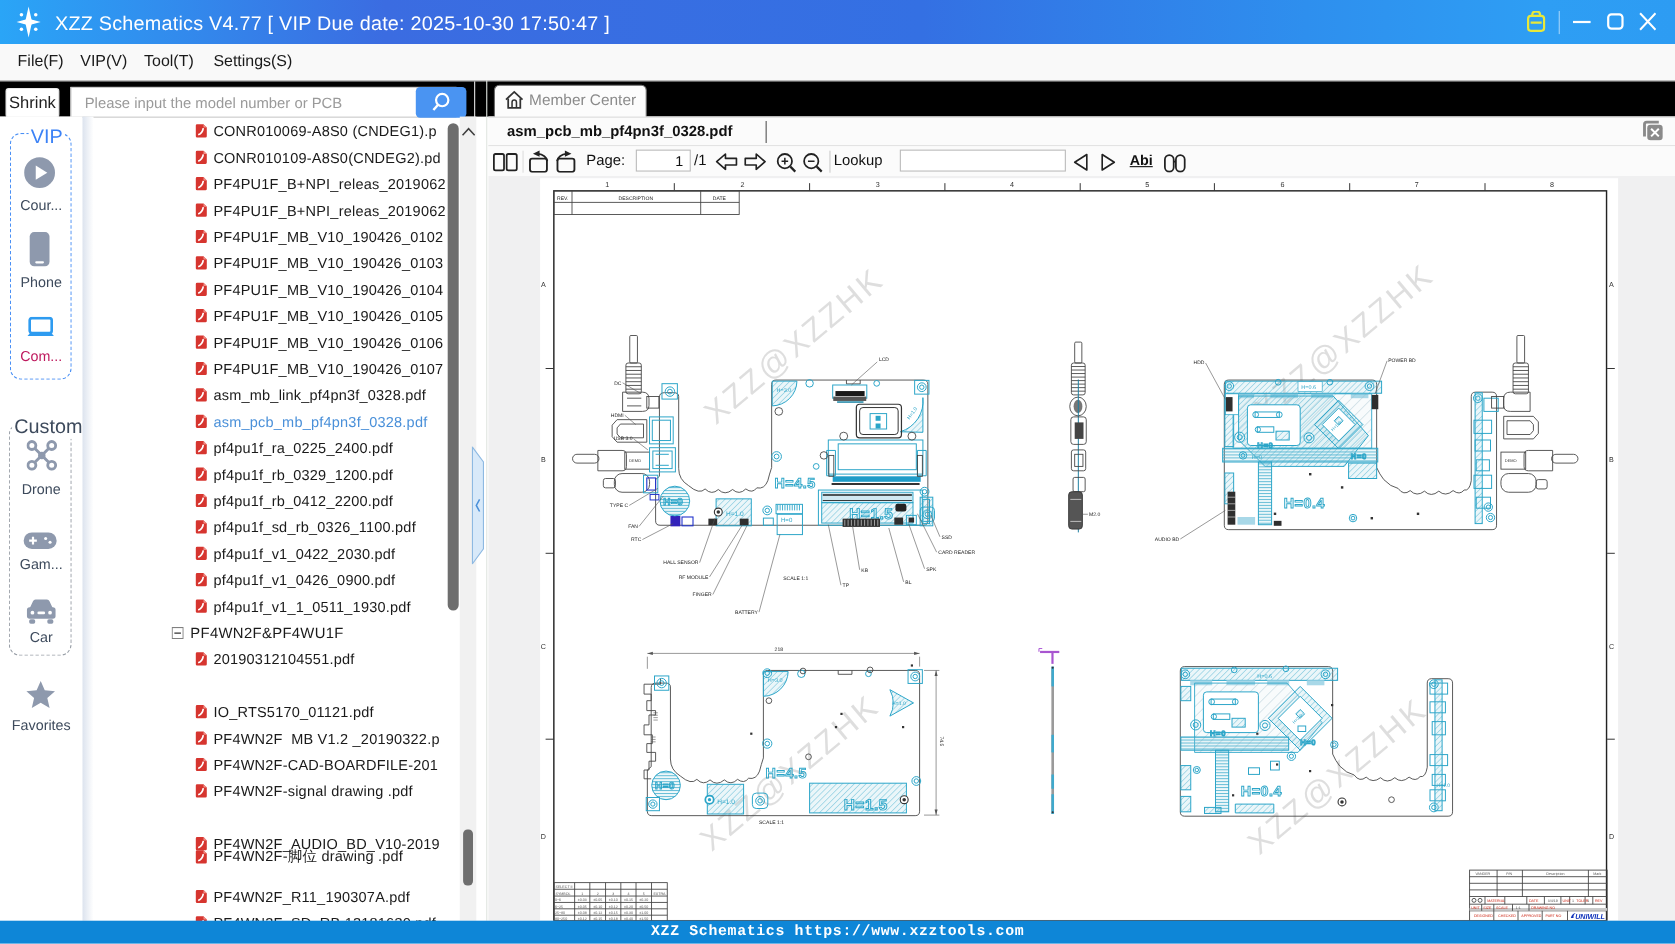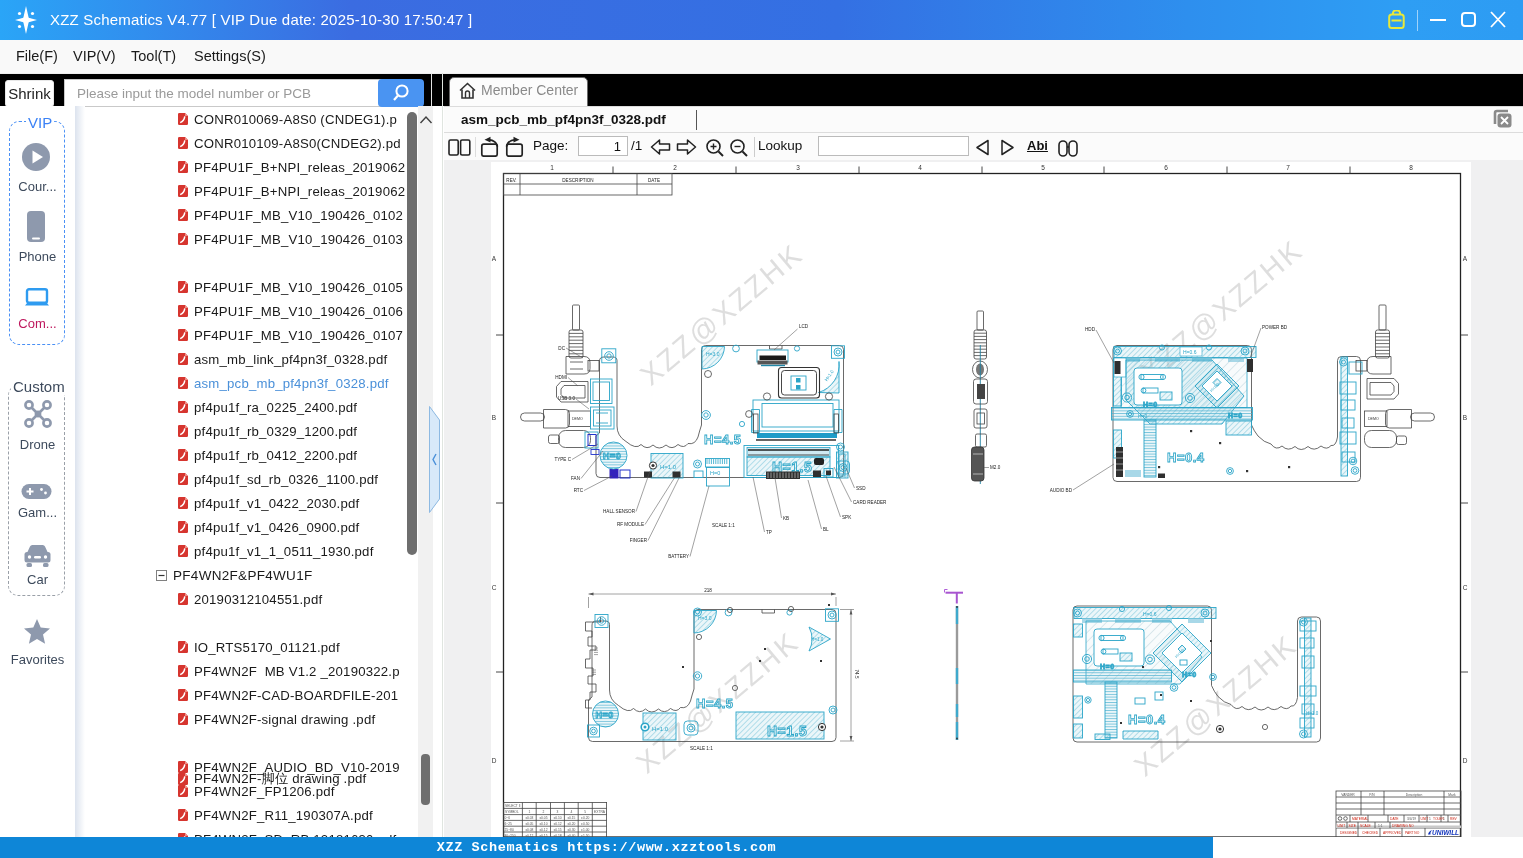--- a/index.html
+++ b/index.html
@@ -3,41 +3,41 @@
 <meta charset="utf-8">
 <style>
 *{margin:0;padding:0;box-sizing:border-box}
 html,body{width:1523px;height:858px;overflow:hidden}
 body{font-family:"Liberation Sans",sans-serif;background:#fff}
 #app{position:relative;width:1523px;height:858px;overflow:hidden}
 .abs{position:absolute}
 
 #titlebar{position:absolute;left:0;top:0;width:1523px;height:40px;
  background:linear-gradient(90deg,#2aa5f7 0%,#3b6ce1 23%,#3470e3 55%,#2e8fee 78%,#2e9ef4 92%,#2d9cf3 100%);}
-#titletext{position:absolute;left:50px;top:11px;color:#fff;font-size:15px;letter-spacing:.2px}
+#titletext{position:absolute;left:50px;top:11px;color:#fff;font-size:18px;letter-spacing:.2px}
 
 #menubar{position:absolute;left:0;top:40px;width:1523px;height:33px;background:#f9f9f9}
 #menubar span{position:absolute;top:8px;font-size:14.5px;color:#1a1a1a}
 
 #toolbar{position:absolute;left:0;top:73px;width:1523px;height:33px;background:#000000;border-top:1px solid #efefef}
 #shrink{position:absolute;left:5px;top:6px;width:49px;height:27px;background:#fff;border:1px solid #e8e8e8;border-radius:3px;
  font-size:15px;color:#222;text-align:center;line-height:25px}
 #searchbox{position:absolute;left:64px;top:5px;width:351px;height:28px;border:1px solid #c9c9c9;border-radius:0;background:#fff}
 #searchph{position:absolute;left:12px;top:6px;font-size:13.5px;color:#9a9a9a}
 #chev{position:absolute;right:10px;top:9px}
 #searchbtn{position:absolute;left:378px;top:5px;width:46px;height:28px;background:#4a94f2;border-radius:4px}
 #vdiv1{position:absolute;left:431px;top:0px;width:1px;height:33px;background:#e4e4e4}
 #member{position:absolute;left:449px;top:3px;width:139px;height:38px;border:1px solid #6a6a6a;border-radius:5px;background:#fcfcfc}
 #member span{position:absolute;left:31px;top:4px;font-size:14px;color:#8a8a8a}
 
 #sidebar{position:absolute;left:0;top:106px;width:75px;height:731px;background:#fff}
 .sideicon{position:absolute}
 .sidelabel{position:absolute;font-size:13px;color:#3d4a5c;text-align:center;width:75px;left:0}
 .dashbox{position:absolute;border-radius:10px}
-.boxlabel{position:absolute;font-size:15px;background:#fff;padding:0 2px}
+.boxlabel{position:absolute;font-size:18px;background:#fff;padding:0 2px}
 
 #treegrad{position:absolute;left:75px;top:106px;width:10px;height:731px;background:linear-gradient(90deg,#dce3ee,#fff)}
 #tree{position:absolute;left:0;top:0;width:443px;height:858px}
 .row{position:absolute;left:177px;width:230px;height:24px;display:flex;align-items:center;overflow:hidden;font-size:13.2px;letter-spacing:0.2px;color:#1a1a1a;white-space:nowrap}
 .row svg{flex:0 0 auto;margin-right:5px}
 .row span{white-space:nowrap}
 .sel{color:#4a90d9}
 #node20{position:absolute;left:156px;width:260px;height:24px;display:flex;align-items:center;font-size:13.5px;letter-spacing:0.3px;color:#1a1a1a;white-space:nowrap}
 
 #sb1{position:absolute;left:407px;top:112px;width:10px;height:443px;background:#6e6e6e;border-radius:5px}
@@ -49,21 +49,21 @@
 #tabname{position:absolute;left:17px;top:5px;font-size:13.5px;font-weight:bold;color:#111}
 #tabsep{position:absolute;left:252px;top:3px;width:1px;height:20px;background:#555}
 
 #pdfbar{position:absolute;left:444px;top:133px;width:1079px;height:27px;background:#fbfbfb}
 .ptxt{position:absolute;top:5px;font-size:13.5px;color:#111}
 #pageinput{position:absolute;left:134px;top:3px;width:50px;height:20px;border:1px solid #bbb;background:#fff;font-size:13px;text-align:right;line-height:20px;padding-right:6px;color:#111}
 #lookupinput{position:absolute;left:374px;top:3px;width:151px;height:20px;border:1px solid #bbb;background:#fff}
 
 #viewer{position:absolute;left:444px;top:160px;width:1079px;height:677px;background:#f0f0f1}
 
-#bottombar{position:absolute;left:0;top:837px;width:1213px;height:21px;background:#0e86d7}
+#bottombar{position:absolute;left:0;top:837px;width:1523px;height:21px;background:#0e86d7}
 #bottombar div{font-family:"Liberation Mono",monospace;font-size:13.5px;font-weight:bold;color:#fff;text-align:center;margin-top:3px;letter-spacing:0.6px}
 .hg{fill:url(#hg);stroke:#2ba5c8;stroke-width:0.8}
 </style>
 </head>
 <body>
 <div id="app">
   <div id="titlebar">
     <svg class="abs" style="left:11px;top:5px" width="30" height="30" viewBox="-15 -15 30 30">
       <path d="M0,-14 L2.6,-2.6 L6,0 L2.6,2.6 L0,14 L-2.6,2.6 L-6,0 L-2.6,-2.6 Z" fill="#fff"></path>
       <path d="M-11,0 L-3.5,-2 L-2,0 L-3.5,2 Z" fill="#fff"></path>
@@ -215,20 +215,28 @@
         <span>PF4PU1F_MB_V10_190426_0102</span>
       </div>
 <div class="row" style="top:227px">
         <svg width="12" height="14" viewBox="0 0 12 14">
           <path d="M1 2.2 a1.2 1.2 0 0 1 1.2-1.2 H8 L11 4 v7.8 a1.2 1.2 0 0 1 -1.2 1.2 H2.2 A1.2 1.2 0 0 1 1 11.8 Z" fill="#d6352f"></path>
           <path d="M8 1 L11 4 H8 Z" fill="#ef8f88"></path>
           <path d="M3.2 10.6 C5.6 9.6 7.4 7.2 7.8 4.4" fill="none" stroke="#fff" stroke-width="1.5"></path>
         </svg>
         <span>PF4PU1F_MB_V10_190426_0103</span>
       </div>
+<div class="row" style="top:251px">
+        <svg width="12" height="14" viewBox="0 0 12 14">
+          <path d="M1 2.2 a1.2 1.2 0 0 1 1.2-1.2 H8 L11 4 v7.8 a1.2 1.2 0 0 1 -1.2 1.2 H2.2 A1.2 1.2 0 0 1 1 11.8 Z" fill="#d6352f"></path>
+          <path d="M8 1 L11 4 H8 Z" fill="#ef8f88"></path>
+          <path d="M3.2 10.6 C5.6 9.6 7.4 7.2 7.8 4.4" fill="none" stroke="#fff" stroke-width="1.5"></path>
+        </svg>
+        <span>PF4PU1F_MB_V10_190426_0104</span>
+      </div>
 <div class="row" style="top:275px">
         <svg width="12" height="14" viewBox="0 0 12 14">
           <path d="M1 2.2 a1.2 1.2 0 0 1 1.2-1.2 H8 L11 4 v7.8 a1.2 1.2 0 0 1 -1.2 1.2 H2.2 A1.2 1.2 0 0 1 1 11.8 Z" fill="#d6352f"></path>
           <path d="M8 1 L11 4 H8 Z" fill="#ef8f88"></path>
           <path d="M3.2 10.6 C5.6 9.6 7.4 7.2 7.8 4.4" fill="none" stroke="#fff" stroke-width="1.5"></path>
         </svg>
         <span>PF4PU1F_MB_V10_190426_0105</span>
       </div>
 <div class="row" style="top:299px">
         <svg width="12" height="14" viewBox="0 0 12 14">
@@ -373,28 +381,20 @@
         </svg>
         <span>PF4WN2F-脚位 drawing .pdf</span>
       </div>
 <div class="row" style="top:755px">
         <svg width="12" height="14" viewBox="0 0 12 14">
           <path d="M1 2.2 a1.2 1.2 0 0 1 1.2-1.2 H8 L11 4 v7.8 a1.2 1.2 0 0 1 -1.2 1.2 H2.2 A1.2 1.2 0 0 1 1 11.8 Z" fill="#d6352f"></path>
           <path d="M8 1 L11 4 H8 Z" fill="#ef8f88"></path>
           <path d="M3.2 10.6 C5.6 9.6 7.4 7.2 7.8 4.4" fill="none" stroke="#fff" stroke-width="1.5"></path>
         </svg>
         <span>PF4WN2F_AUDIO_BD_V10-2019</span>
-      </div>
-<div class="row" style="top:779px">
-        <svg width="12" height="14" viewBox="0 0 12 14">
-          <path d="M1 2.2 a1.2 1.2 0 0 1 1.2-1.2 H8 L11 4 v7.8 a1.2 1.2 0 0 1 -1.2 1.2 H2.2 A1.2 1.2 0 0 1 1 11.8 Z" fill="#d6352f"></path>
-          <path d="M8 1 L11 4 H8 Z" fill="#ef8f88"></path>
-          <path d="M3.2 10.6 C5.6 9.6 7.4 7.2 7.8 4.4" fill="none" stroke="#fff" stroke-width="1.5"></path>
-        </svg>
-        <span>PF4WN2F_FP1206.pdf</span>
       </div>
 <div class="row" style="top:803px">
         <svg width="12" height="14" viewBox="0 0 12 14">
           <path d="M1 2.2 a1.2 1.2 0 0 1 1.2-1.2 H8 L11 4 v7.8 a1.2 1.2 0 0 1 -1.2 1.2 H2.2 A1.2 1.2 0 0 1 1 11.8 Z" fill="#d6352f"></path>
           <path d="M8 1 L11 4 H8 Z" fill="#ef8f88"></path>
           <path d="M3.2 10.6 C5.6 9.6 7.4 7.2 7.8 4.4" fill="none" stroke="#fff" stroke-width="1.5"></path>
         </svg>
         <span>PF4WN2F_R11_190307A.pdf</span>
       </div>
 <div class="row" style="top:827px">

